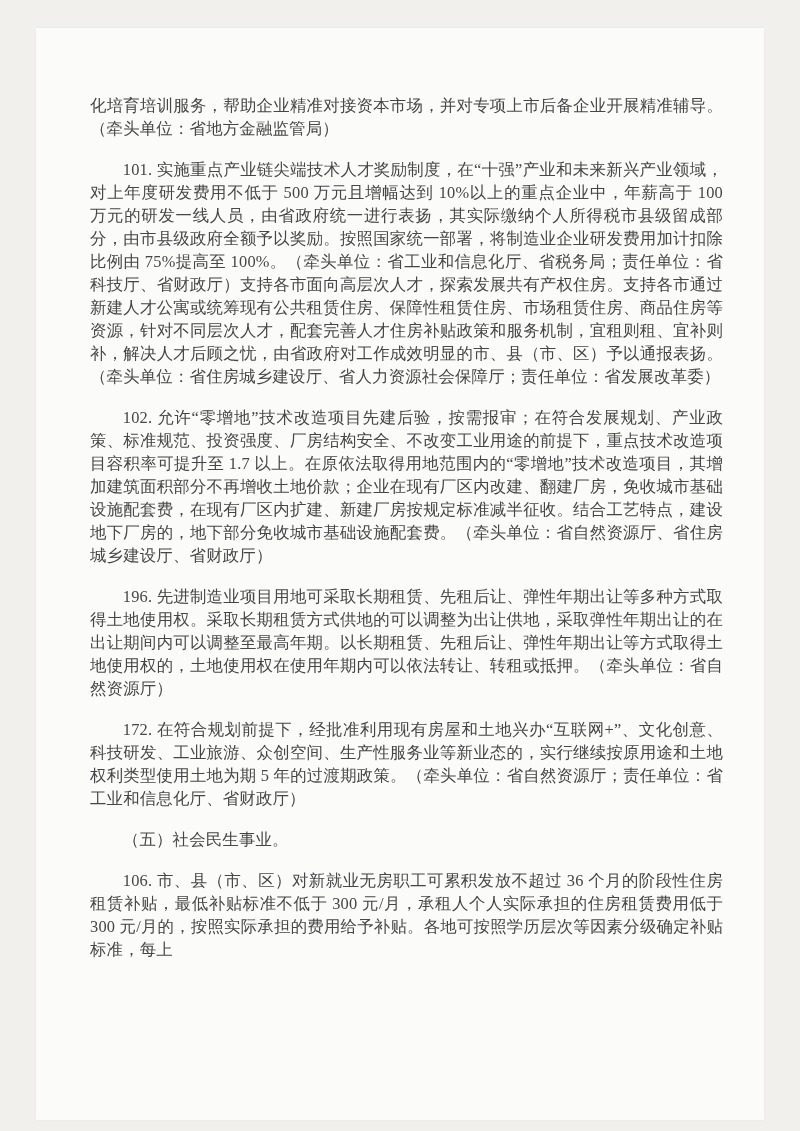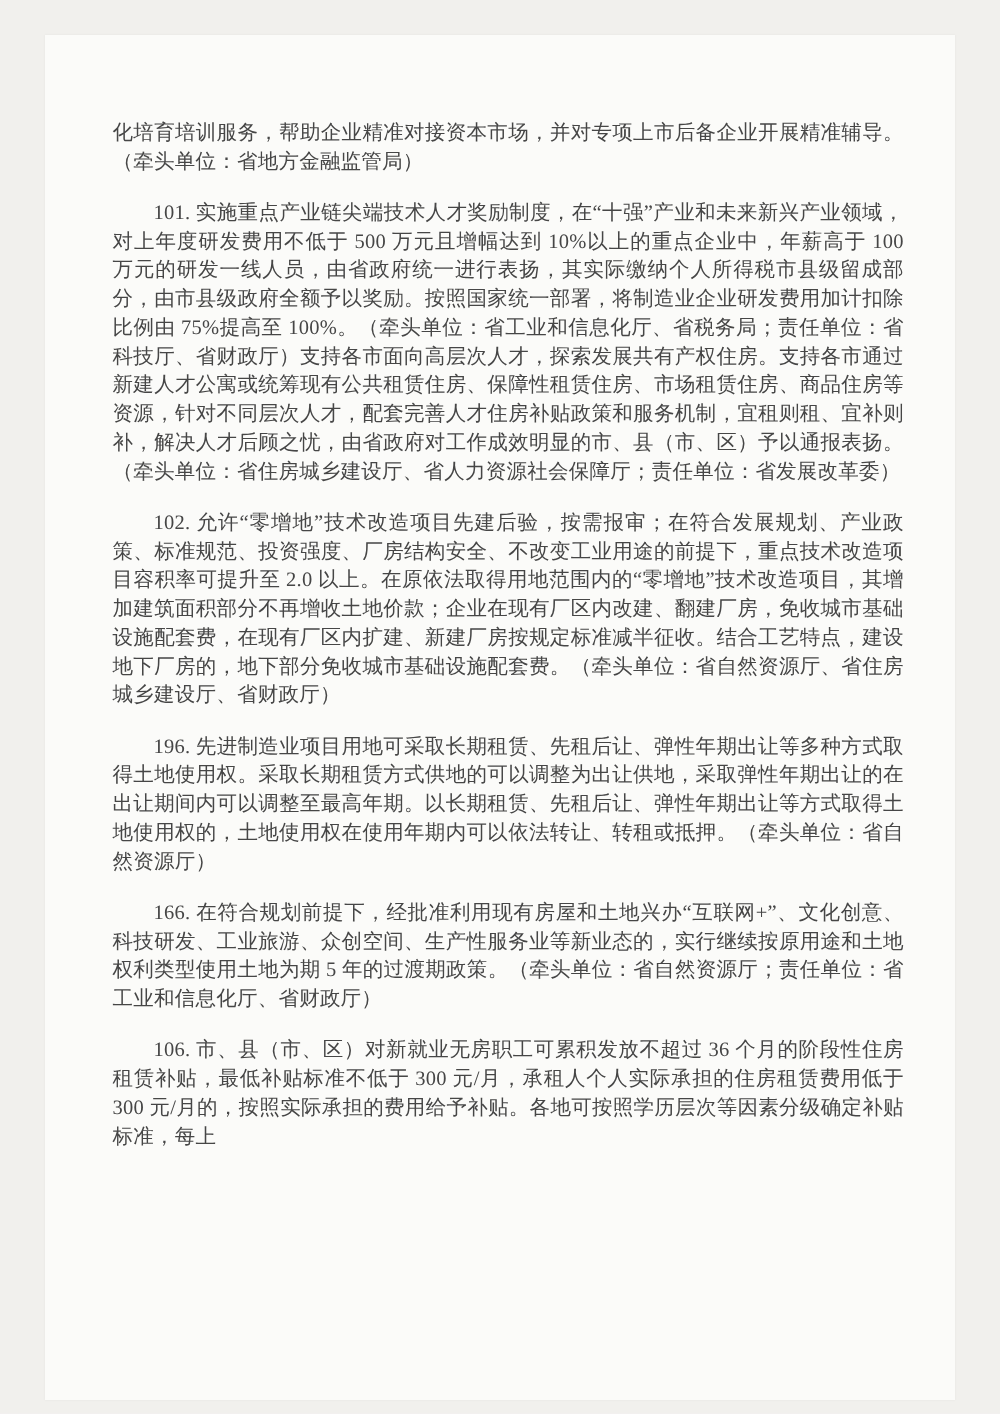--- a/index.html
+++ b/index.html
@@ -47,19 +47,20 @@
   }
 </style>
 </head>
 <body>
 
 <div class="doc-canvas">
   <div class="doc-page">
     <div class="doc-body">
       <p class="no-indent">化培育培训服务，帮助企业精准对接资本市场，并对专项上市后备企业开展精准辅导。（牵头单位：省地方金融监管局）</p>
       <p>101. 实施重点产业链尖端技术人才奖励制度，在“十强”产业和未来新兴产业领域，对上年度研发费用不低于 500 万元且增幅达到 10%以上的重点企业中，年薪高于 100 万元的研发一线人员，由省政府统一进行表扬，其实际缴纳个人所得税市县级留成部分，由市县级政府全额予以奖励。按照国家统一部署，将制造业企业研发费用加计扣除比例由 75%提高至 100%。（牵头单位：省工业和信息化厅、省税务局；责任单位：省科技厅、省财政厅）支持各市面向高层次人才，探索发展共有产权住房。支持各市通过新建人才公寓或统筹现有公共租赁住房、保障性租赁住房、市场租赁住房、商品住房等资源，针对不同层次人才，配套完善人才住房补贴政策和服务机制，宜租则租、宜补则补，解决人才后顾之忧，由省政府对工作成效明显的市、县（市、区）予以通报表扬。（牵头单位：省住房城乡建设厅、省人力资源社会保障厅；责任单位：省发展改革委）</p>
-      <p>102. 允许“零增地”技术改造项目先建后验，按需报审；在符合发展规划、产业政策、标准规范、投资强度、厂房结构安全、不改变工业用途的前提下，重点技术改造项目容积率可提升至 2.0 以上。在原依法取得用地范围内的“零增地”技术改造项目，其增加建筑面积部分不再增收土地价款；企业在现有厂区内改建、翻建厂房，免收城市基础设施配套费，在现有厂区内扩建、新建厂房按规定标准减半征收。结合工艺特点，建设地下厂房的，地下部分免收城市基础设施配套费。（牵头单位：省自然资源厅、省住房城乡建设厅、省财政厅）</p>
+      <p>102. 允许“零增地”技术改造项目先建后验，按需报审；在符合发展规划、产业政策、标准规范、投资强度、厂房结构安全、不改变工业用途的前提下，重点技术改造项目容积率可提升至 1.7 以上。在原依法取得用地范围内的“零增地”技术改造项目，其增加建筑面积部分不再增收土地价款；企业在现有厂区内改建、翻建厂房，免收城市基础设施配套费，在现有厂区内扩建、新建厂房按规定标准减半征收。结合工艺特点，建设地下厂房的，地下部分免收城市基础设施配套费。（牵头单位：省自然资源厅、省住房城乡建设厅、省财政厅）</p>
       <p>196. 先进制造业项目用地可采取长期租赁、先租后让、弹性年期出让等多种方式取得土地使用权。采取长期租赁方式供地的可以调整为出让供地，采取弹性年期出让的在出让期间内可以调整至最高年期。以长期租赁、先租后让、弹性年期出让等方式取得土地使用权的，土地使用权在使用年期内可以依法转让、转租或抵押。（牵头单位：省自然资源厅）</p>
-      <p>166. 在符合规划前提下，经批准利用现有房屋和土地兴办“互联网+”、文化创意、科技研发、工业旅游、众创空间、生产性服务业等新业态的，实行继续按原用途和土地权利类型使用土地为期 5 年的过渡期政策。（牵头单位：省自然资源厅；责任单位：省工业和信息化厅、省财政厅）</p>
+      <p>172. 在符合规划前提下，经批准利用现有房屋和土地兴办“互联网+”、文化创意、科技研发、工业旅游、众创空间、生产性服务业等新业态的，实行继续按原用途和土地权利类型使用土地为期 5 年的过渡期政策。（牵头单位：省自然资源厅；责任单位：省工业和信息化厅、省财政厅）</p>
+      <p>（五）社会民生事业。</p>
       <p>106. 市、县（市、区）对新就业无房职工可累积发放不超过 36 个月的阶段性住房租赁补贴，最低补贴标准不低于 300 元/月，承租人个人实际承担的住房租赁费用低于 300 元/月的，按照实际承担的费用给予补贴。各地可按照学历层次等因素分级确定补贴标准，每上</p>
     </div>
   </div>
 </div>
 
 </body></html>

